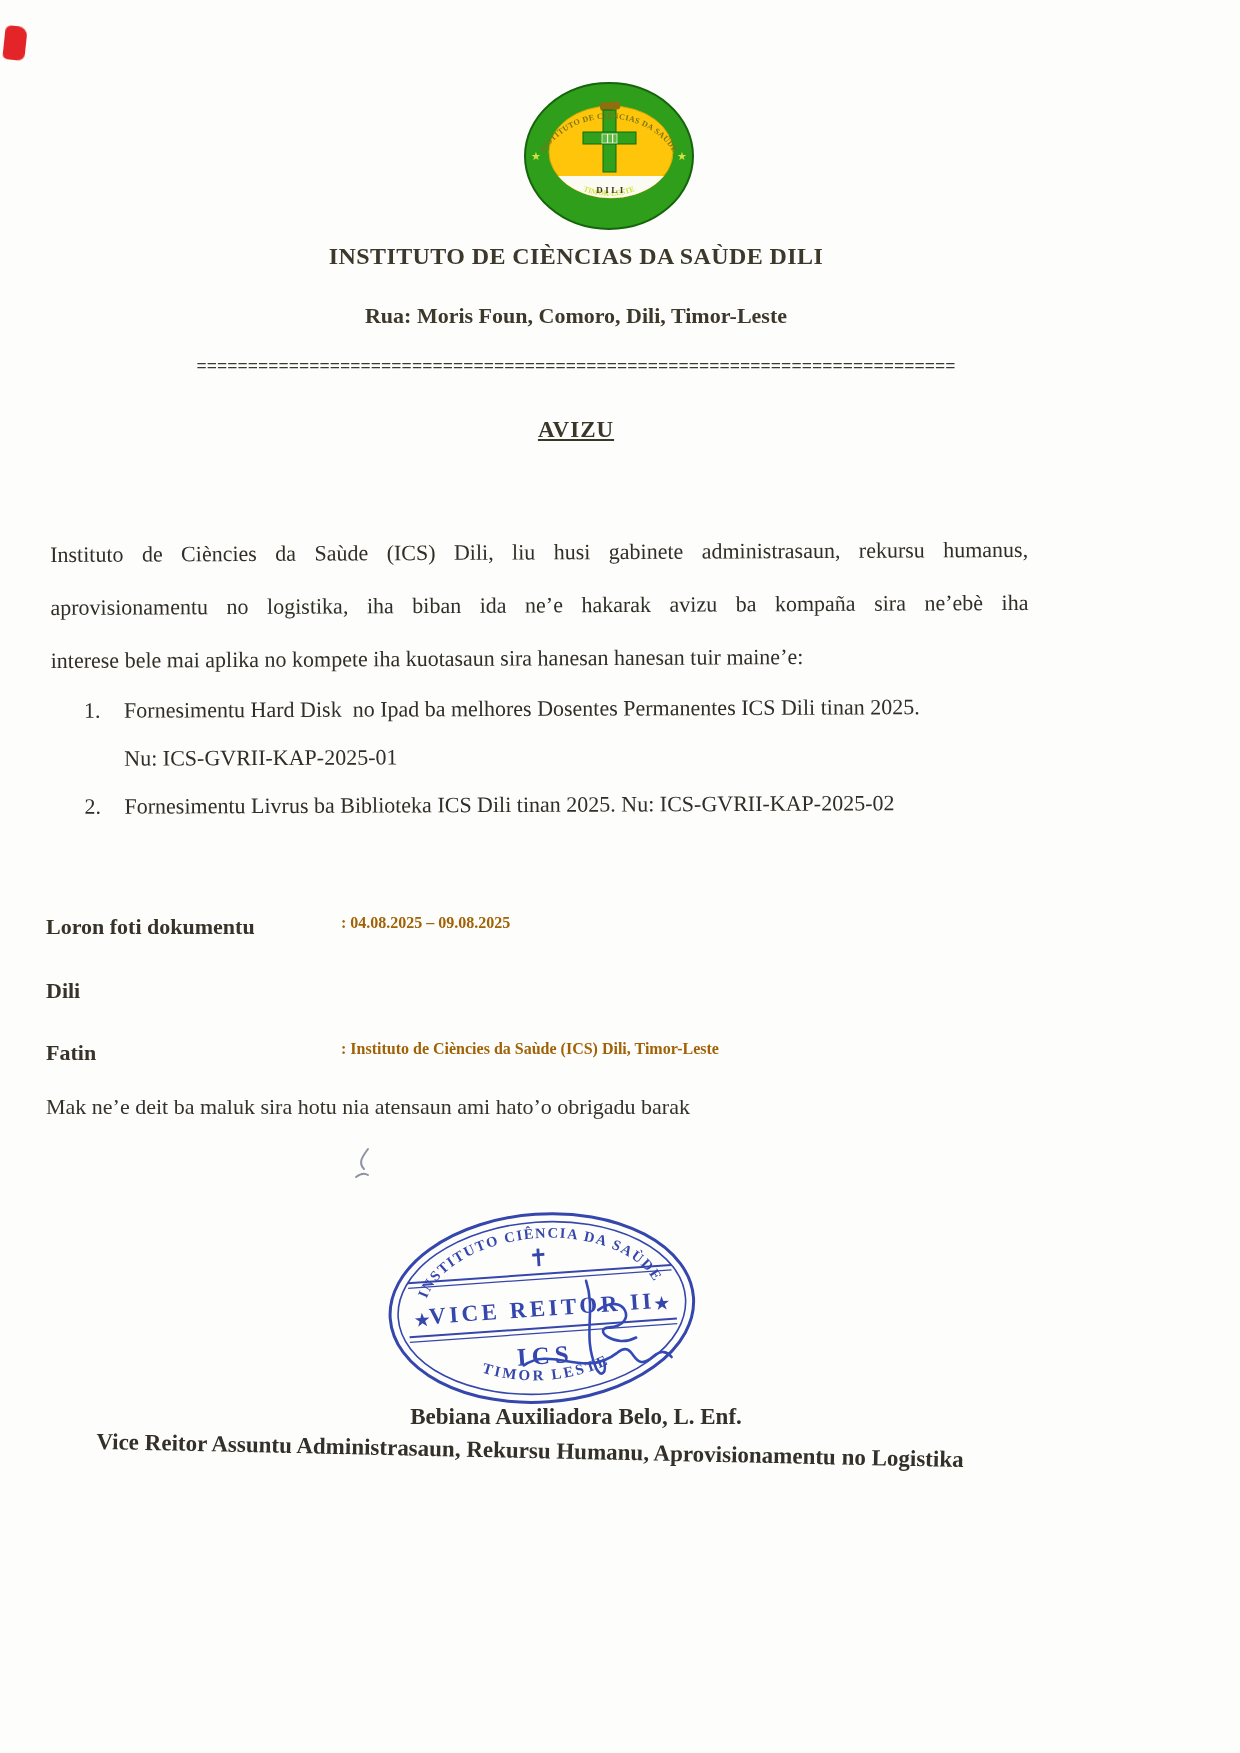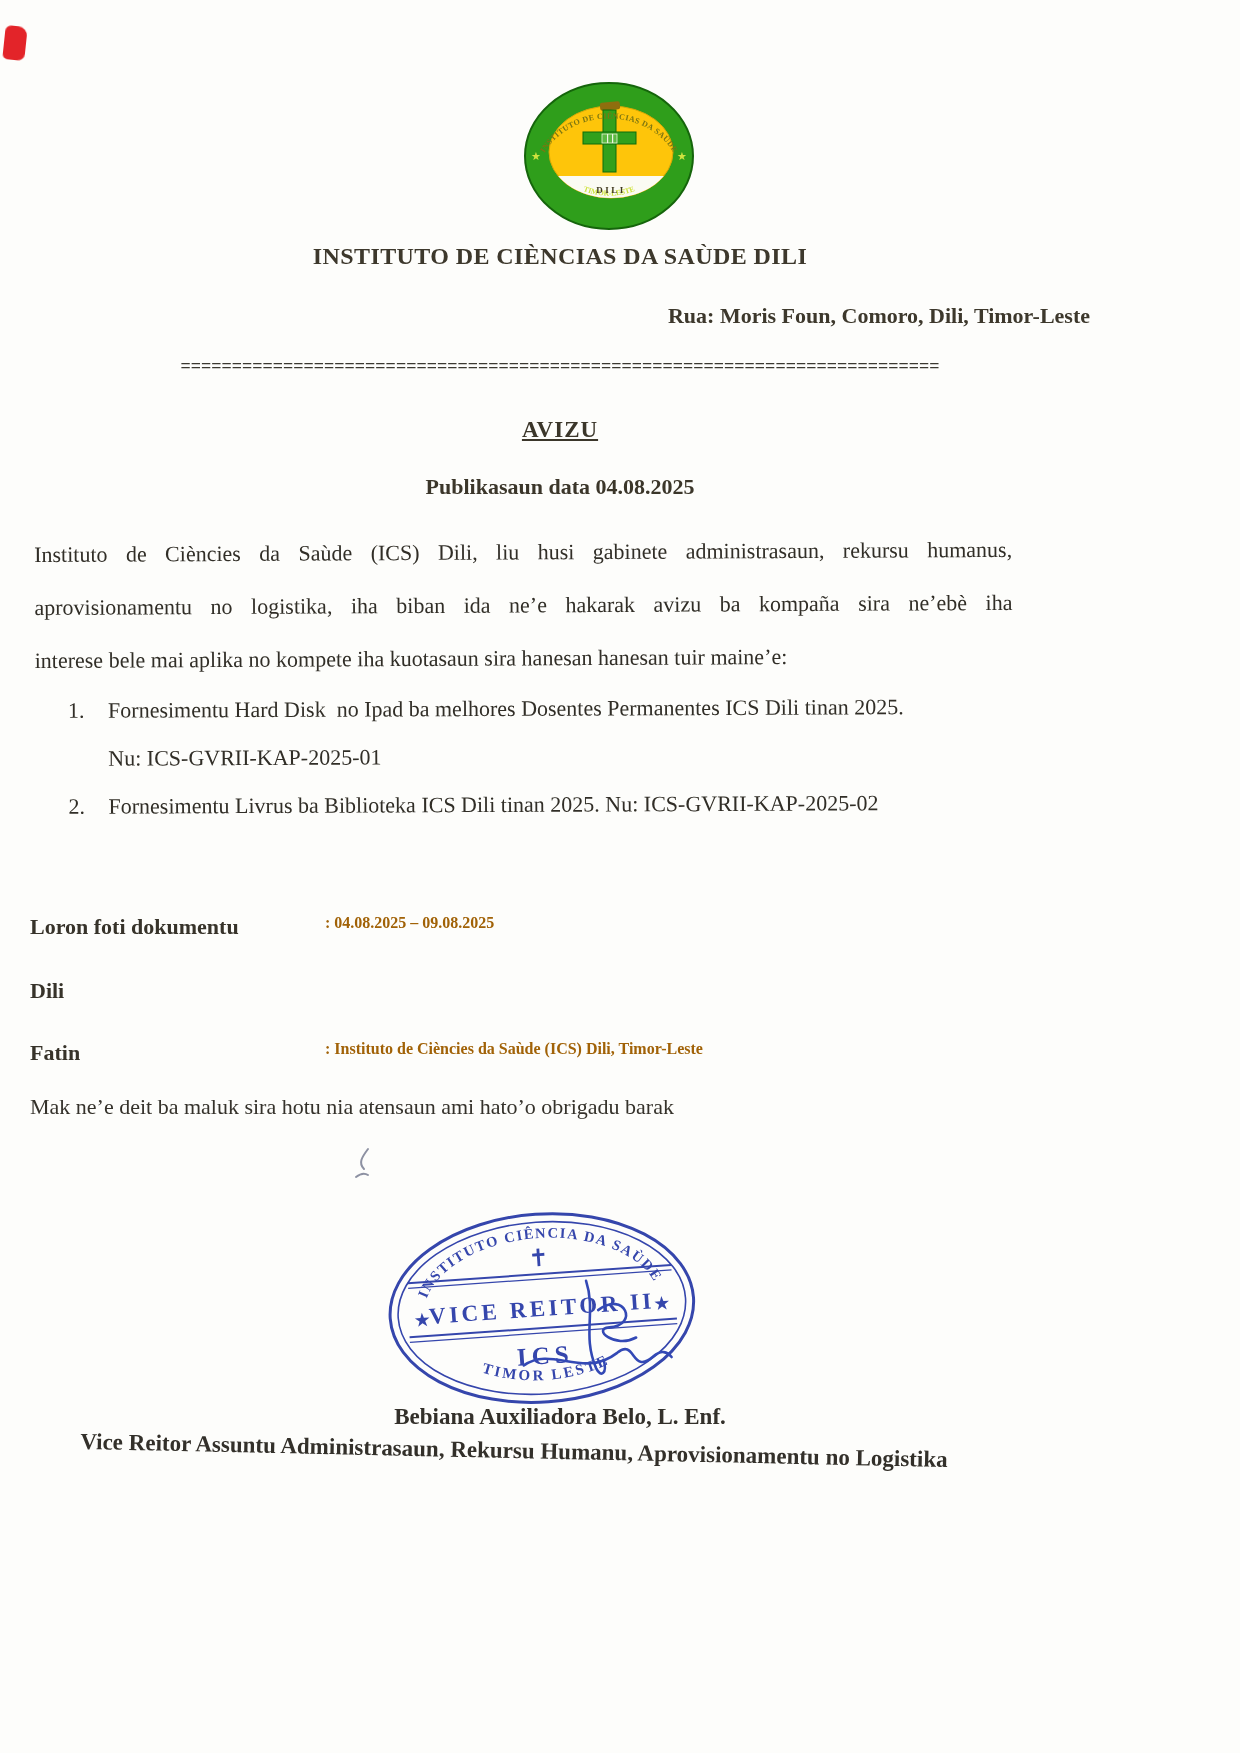--- a/index.html
+++ b/index.html
@@ -8,24 +8,24 @@
     font-family:"Liberation Serif","DejaVu Serif",serif;color:#312e27;
     overflow:hidden;margin:0 auto;
   }
   .abs{position:absolute;}
   
   .corner-mark{left:4px;top:26px;width:22px;height:34px;background:#e32429;
     border-radius:6px 9px 7px 5px;transform:rotate(6deg);filter:blur(.5px);}
   
   .logo{left:523px;top:80px;width:172px;height:152px;}
   
-  .content{left:30px;top:0;width:1060px;height:1502px;}
+  .content{left:46px;top:0;width:1060px;height:1502px;}
   .center{width:100%;text-align:center;}
   .h-institute{top:243px;font-size:24px;font-weight:bold;letter-spacing:.4px;color:#3d382c;}
-  .h-address{top:303px;font-size:22px;font-weight:bold;color:#3d382c;text-align:right;}
+  .h-address{top:303px;font-size:22px;font-weight:bold;color:#3d382c;}
   .divider{top:356px;font-size:18px;font-weight:bold;letter-spacing:0;color:#3b3830;white-space:nowrap;overflow:hidden;}
   .t-avizu{top:417px;font-size:23px;font-weight:bold;letter-spacing:1px;color:#3b362a;text-decoration:underline;}
   .t-publikasaun{top:474px;font-size:22px;font-weight:bold;color:#3b362a;}
   .intro{left:0;top:528px;width:982px;transform:rotate(-0.3deg);transform-origin:left top;}
   .intro-line{font-size:22px;line-height:53px;text-align:justify;padding-left:4px;}
   .intro-line.just{text-align-last:justify;}
   .list{left:0;top:690px;width:1050px;height:140px;transform:rotate(-0.25deg);transform-origin:left top;}
   .li-num{position:absolute;left:38px;font-size:22px;}
   .li-text{position:absolute;left:78px;font-size:22px;white-space:pre;}
   .r1{top:8px;}.r2{top:56px;}.r3{top:104px;}
@@ -81,21 +81,20 @@
     <text x="159" y="80" text-anchor="middle" font-size="11" fill="#cfe23f">★</text>
   </svg>
 
   <div class="abs content">
 
     <div class="abs center h-institute">INSTITUTO DE CIÈNCIAS DA SAÙDE DILI</div>
     <div class="abs center h-address">Rua: Moris Foun, Comoro, Dili, Timor-Leste</div>
     <div class="abs center divider">==========================================================================</div>
 
     <div class="abs center t-avizu">AVIZU</div>
-    <div class="abs center t-publikasaun">Publikasaun data 04.08.2025</div>
 
     <div class="abs intro" style="top:528px;">
       <div class="intro-line just">Instituto de Ciències da Saùde (ICS) Dili, liu husi gabinete administrasaun, rekursu humanus,</div>
       <div class="intro-line just">aprovisionamentu no logistika, iha biban ida ne’e hakarak avizu ba kompaña sira ne’ebè iha</div>
       <div class="intro-line">interese bele mai aplika no kompete iha kuotasaun sira hanesan hanesan tuir maine’e:</div>
     </div>
 
     <div class="abs list">
       <div class="li-num r1">1.</div>
       <div class="li-text r1">Fornesimentu Hard Disk  no Ipad ba melhores Dosentes Permanentes ICS Dili tinan 2025.</div>

